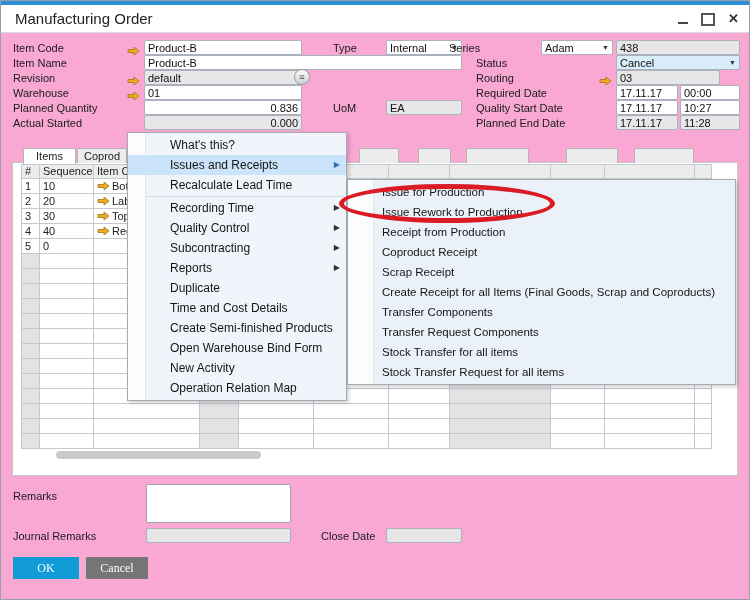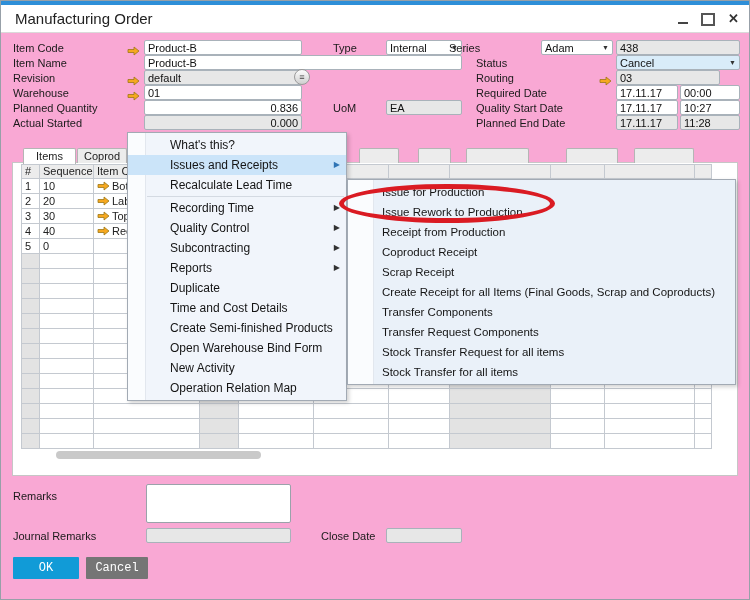--- a/index.html
+++ b/index.html
@@ -37,21 +37,21 @@
   #sub-menu{left:346px;top:155px;width:389px;background:#eaf1f9;z-index:21;margin-top:23px;}
   #sub-menu::before{width:25px;}
   .menu-item{position:relative;height:20px;line-height:20px;padding-left:42px;font-size:12px;color:#151515;white-space:nowrap;}
   #sub-menu .menu-item{padding-left:34px;font-size:11.5px;}
   .menu-item.hl{background:#cbe4f9;}
   .menu-sep{height:1px;background:#d4dae2;margin:1px 2px 1px 19px;}
   .sub-arrow{position:absolute;right:6px;top:0;font-size:8px;color:#333;}
   .hl .sub-arrow{color:#2f74b5;}
   .red-ellipse{position:absolute;left:338px;top:183px;width:216px;height:39px;box-sizing:border-box;border:5px solid #da1b23;border-radius:50%;z-index:30;}
   .remarks-area{position:absolute;left:145px;top:483px;width:145px;height:39px;box-sizing:border-box;border:1px solid #9aa2aa;border-radius:2px;resize:none;font-family:"Liberation Sans",sans-serif;font-size:11px;}
-  .btn{position:absolute;top:556px;height:22px;border:none;border-radius:1px;font-family:Liberation Mono, monospace;font-size:12px;color:#fff;text-align:center;cursor:pointer;}
+  .btn{position:absolute;top:556px;height:22px;border:none;border-radius:1px;font-family:Liberation Serif, serif;font-size:12px;color:#fff;text-align:center;cursor:pointer;}
   #ok-btn{left:12px;width:66px;background:#119bd7;}
   #cancel-btn{left:85px;width:62px;background:#757575;}
 </style>
 </head>
 <body>
 
 <div class="window">
   <div class="accent"></div>
   <div class="titlebar">
     <div class="title">Manufacturing Order</div>
@@ -408,22 +408,22 @@
 
   <div class="menu" id="sub-menu">
       <div class="menu-item"><span>Issue for Production</span></div>
       <div class="menu-item"><span>Issue Rework to Production</span></div>
       <div class="menu-item"><span>Receipt from Production</span></div>
       <div class="menu-item"><span>Coproduct Receipt</span></div>
       <div class="menu-item"><span>Scrap Receipt</span></div>
       <div class="menu-item"><span>Create Receipt for all Items (Final Goods, Scrap and Coproducts)</span></div>
       <div class="menu-item"><span>Transfer Components</span></div>
       <div class="menu-item"><span>Transfer Request Components</span></div>
+      <div class="menu-item"><span>Stock Transfer for all items</span></div>
       <div class="menu-item"><span>Stock Transfer Request for all items</span></div>
-      <div class="menu-item"><span>Stock Transfer for all items</span></div>
     </div>
 
   <div class="red-ellipse"></div>
 
   <div class="lbl" style="left:12px;top:489px">Remarks</div>
   <textarea class="remarks-area" style=""></textarea>
 
   <div class="lbl" style="left:12px;top:529px">Journal Remarks</div>
   <div class="field gray" style="left:145px;top:527px;width:145px"></div>
 

